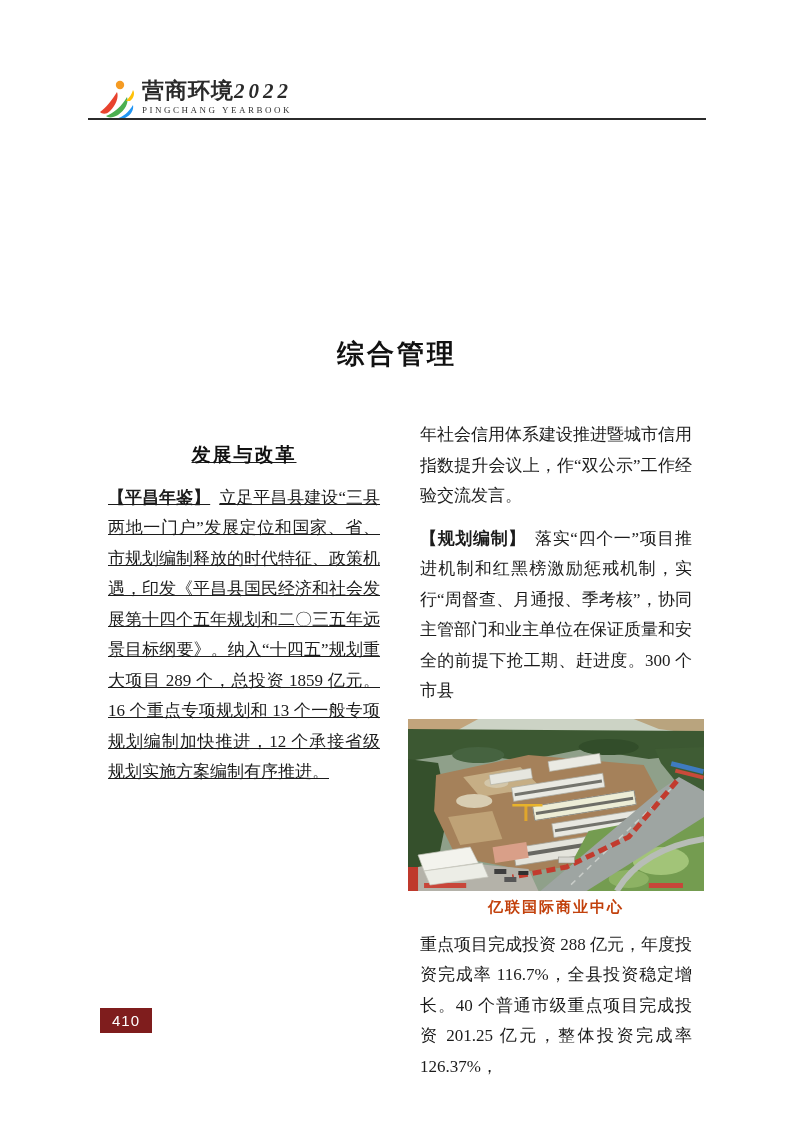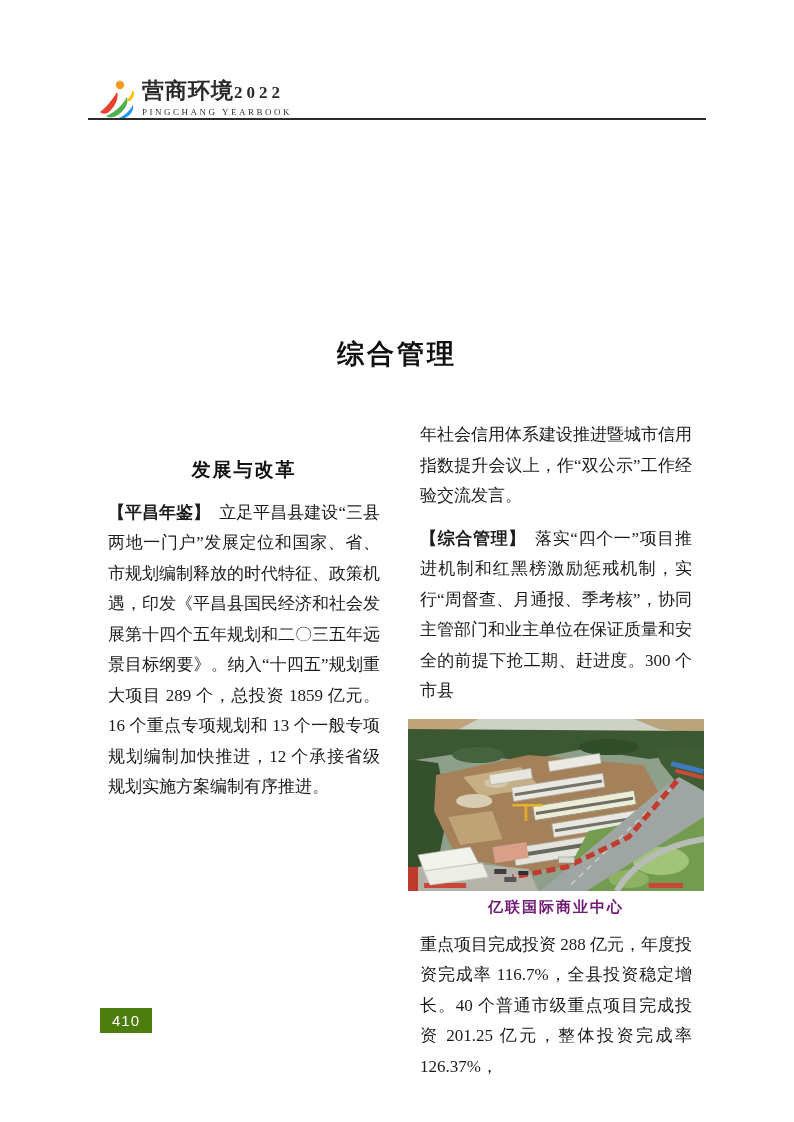--- a/index.html
+++ b/index.html
@@ -12,61 +12,61 @@
     overflow: hidden;
     font-family: "Liberation Serif", "DejaVu Serif", serif;
     color: #1c1c1c;
   }
 
   
   .header { position: absolute; left: 96px; top: 78px; display: flex; align-items: flex-start; }
   .logo { width: 42px; height: 46px; margin-right: 4px; }
   .brand { display: flex; flex-direction: column; }
   .brand-line1 { font-size: 22px; font-weight: bold; color: #2a2a2a; letter-spacing: 1px; line-height: 26px; }
-  .brand-year { font-size: 17px; letter-spacing: 4px; }
+  .brand-year { font-style: italic; font-size: 21px; letter-spacing: 4px; }
   .brand-line2 { font-size: 9px; letter-spacing: 2.5px; color: #333; margin-top: 1px; font-family: "Liberation Serif", serif; text-align: right; }
   .header-rule { position: absolute; left: 88px; top: 118px; width: 618px; height: 2px; background: #2b2b2b; }
 
   
   .page-title {
     position: absolute; top: 336px; left: 0; width: 100%;
     text-align: center; font-size: 27px; font-weight: bold; letter-spacing: 3px;
     font-family: Liberation Serif, serif; color: #111;
     margin: 0;
   }
 
   
   .col { position: absolute; width: 296px; font-size: 17px; line-height: 30.5px; text-align: justify; }
-  .col-left  { left: 96px;  top: 455px; }
+  .col-left  { left: 96px;  top: 440px; text-decoration: underline; }
   .col-right { left: 408px; top: 408px; }
 
   .section-heading {
     font-size: 19px; font-weight: bold; text-align: center; letter-spacing: 2px;
     font-family: "Liberation Sans", "DejaVu Sans", sans-serif;
     margin: 0; line-height: 30.5px; color: #111;
   }
   .col p { margin: 12px; }
   .entry-label {
     font-weight: bold;
     font-family: "Liberation Sans", "DejaVu Sans", sans-serif;
     margin-right: 9px;
   }
 
   
   .figure { margin: 4px 0 0 0; }
   .photo-svg { display: block; width: 296px; height: 172px; }
   .figcaption {
     text-align: center; font-size: 15px; font-weight: bold; letter-spacing: 2px;
-    line-height: 22px; margin: 5px 0 12px 0; color: #701a75;
+    line-height: 22px; margin: 5px 0 12px 0; color: #c2410c;
   }
 
   
   .page-number {
     position: absolute; left: 100px; top: 1008px;
-    width: 52px; height: 25px; background: #4d7c0f; color: #ffffff;
+    width: 52px; height: 25px; background: #7f1d1d; color: #ffffff;
     font-family: "Liberation Sans", "DejaVu Sans", sans-serif;
     font-size: 15px; line-height: 25px; text-align: center; letter-spacing: 1px;
   }
 </style>
 </head>
 <body>
 
 <div class="page">
 
   <div class="header">
@@ -88,21 +88,21 @@
 
   <h1 class="page-title">综合管理</h1>
 
   <div class="col col-left">
     <h2 class="section-heading">发展与改革</h2>
     <p><span class="entry-label">【平昌年鉴】</span><span>立足平昌县建设“三县两地一门户”发展定位和国家、省、市规划编制释放的时代特征、政策机遇，印发《平昌县国民经济和社会发展第十四个五年规划和二〇三五年远景目标纲要》。纳入“十四五”规划重大项目 289 个，总投资 1859 亿元。16 个重点专项规划和 13 个一般专项规划编制加快推进，12 个承接省级规划实施方案编制有序推进。</span></p>
   </div>
 
   <div class="col col-right">
     <p>年社会信用体系建设推进暨城市信用指数提升会议上，作“双公示”工作经验交流发言。</p>
-    <p><span class="entry-label">【综合管理】</span><span>落实“四个一”项目推进机制和红黑榜激励惩戒机制，实行“周督查、月通报、季考核”，协同主管部门和业主单位在保证质量和安全的前提下抢工期、赶进度。300 个市县</span></p>
+    <p><span class="entry-label">【规划编制】</span><span>落实“四个一”项目推进机制和红黑榜激励惩戒机制，实行“周督查、月通报、季考核”，协同主管部门和业主单位在保证质量和安全的前提下抢工期、赶进度。300 个市县</span></p>
 
     <figure class="figure">
       <svg class="photo-svg" viewBox="0 0 295 172" preserveAspectRatio="none">
 
         <rect x="0" y="0" width="295" height="172" fill="#8fa08a"></rect>
         <rect x="0" y="0" width="295" height="13" fill="#ccd3c5"></rect>
         <polygon points="0,0 70,0 48,12 0,18" fill="#c2a47c"></polygon>
         <polygon points="225,0 295,0 295,16 250,10" fill="#b9a47e"></polygon>
 
         <g>

